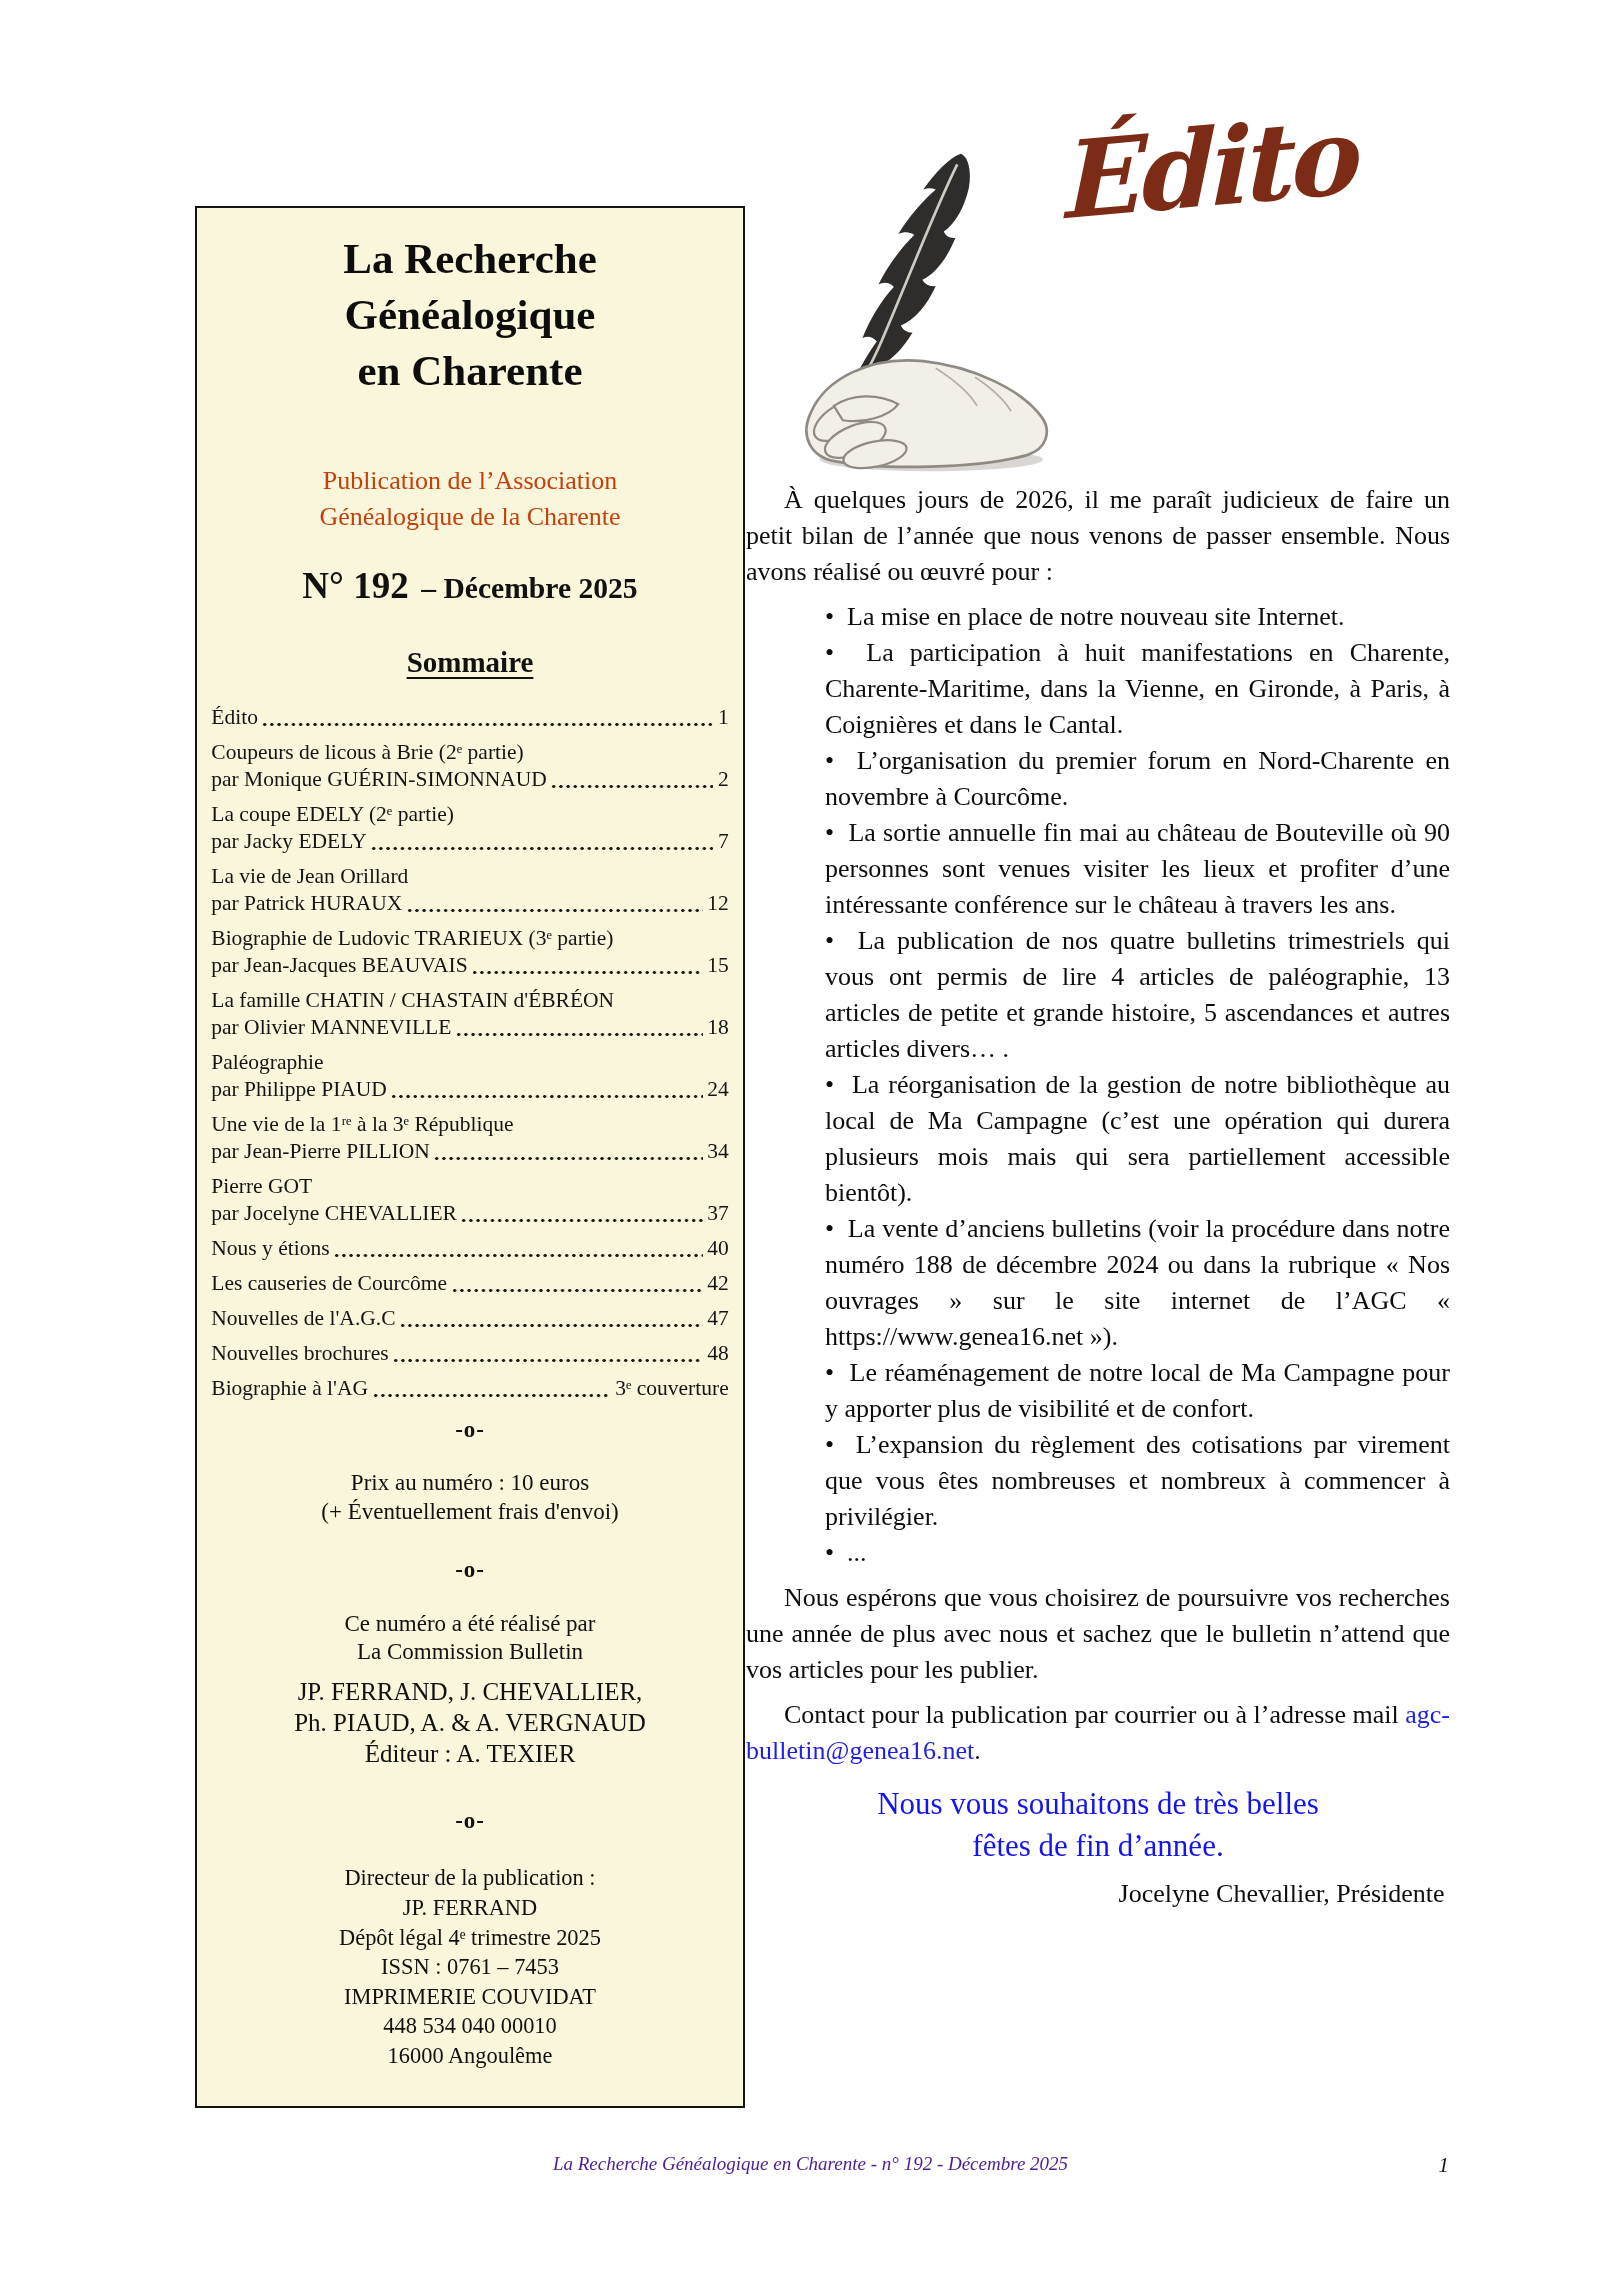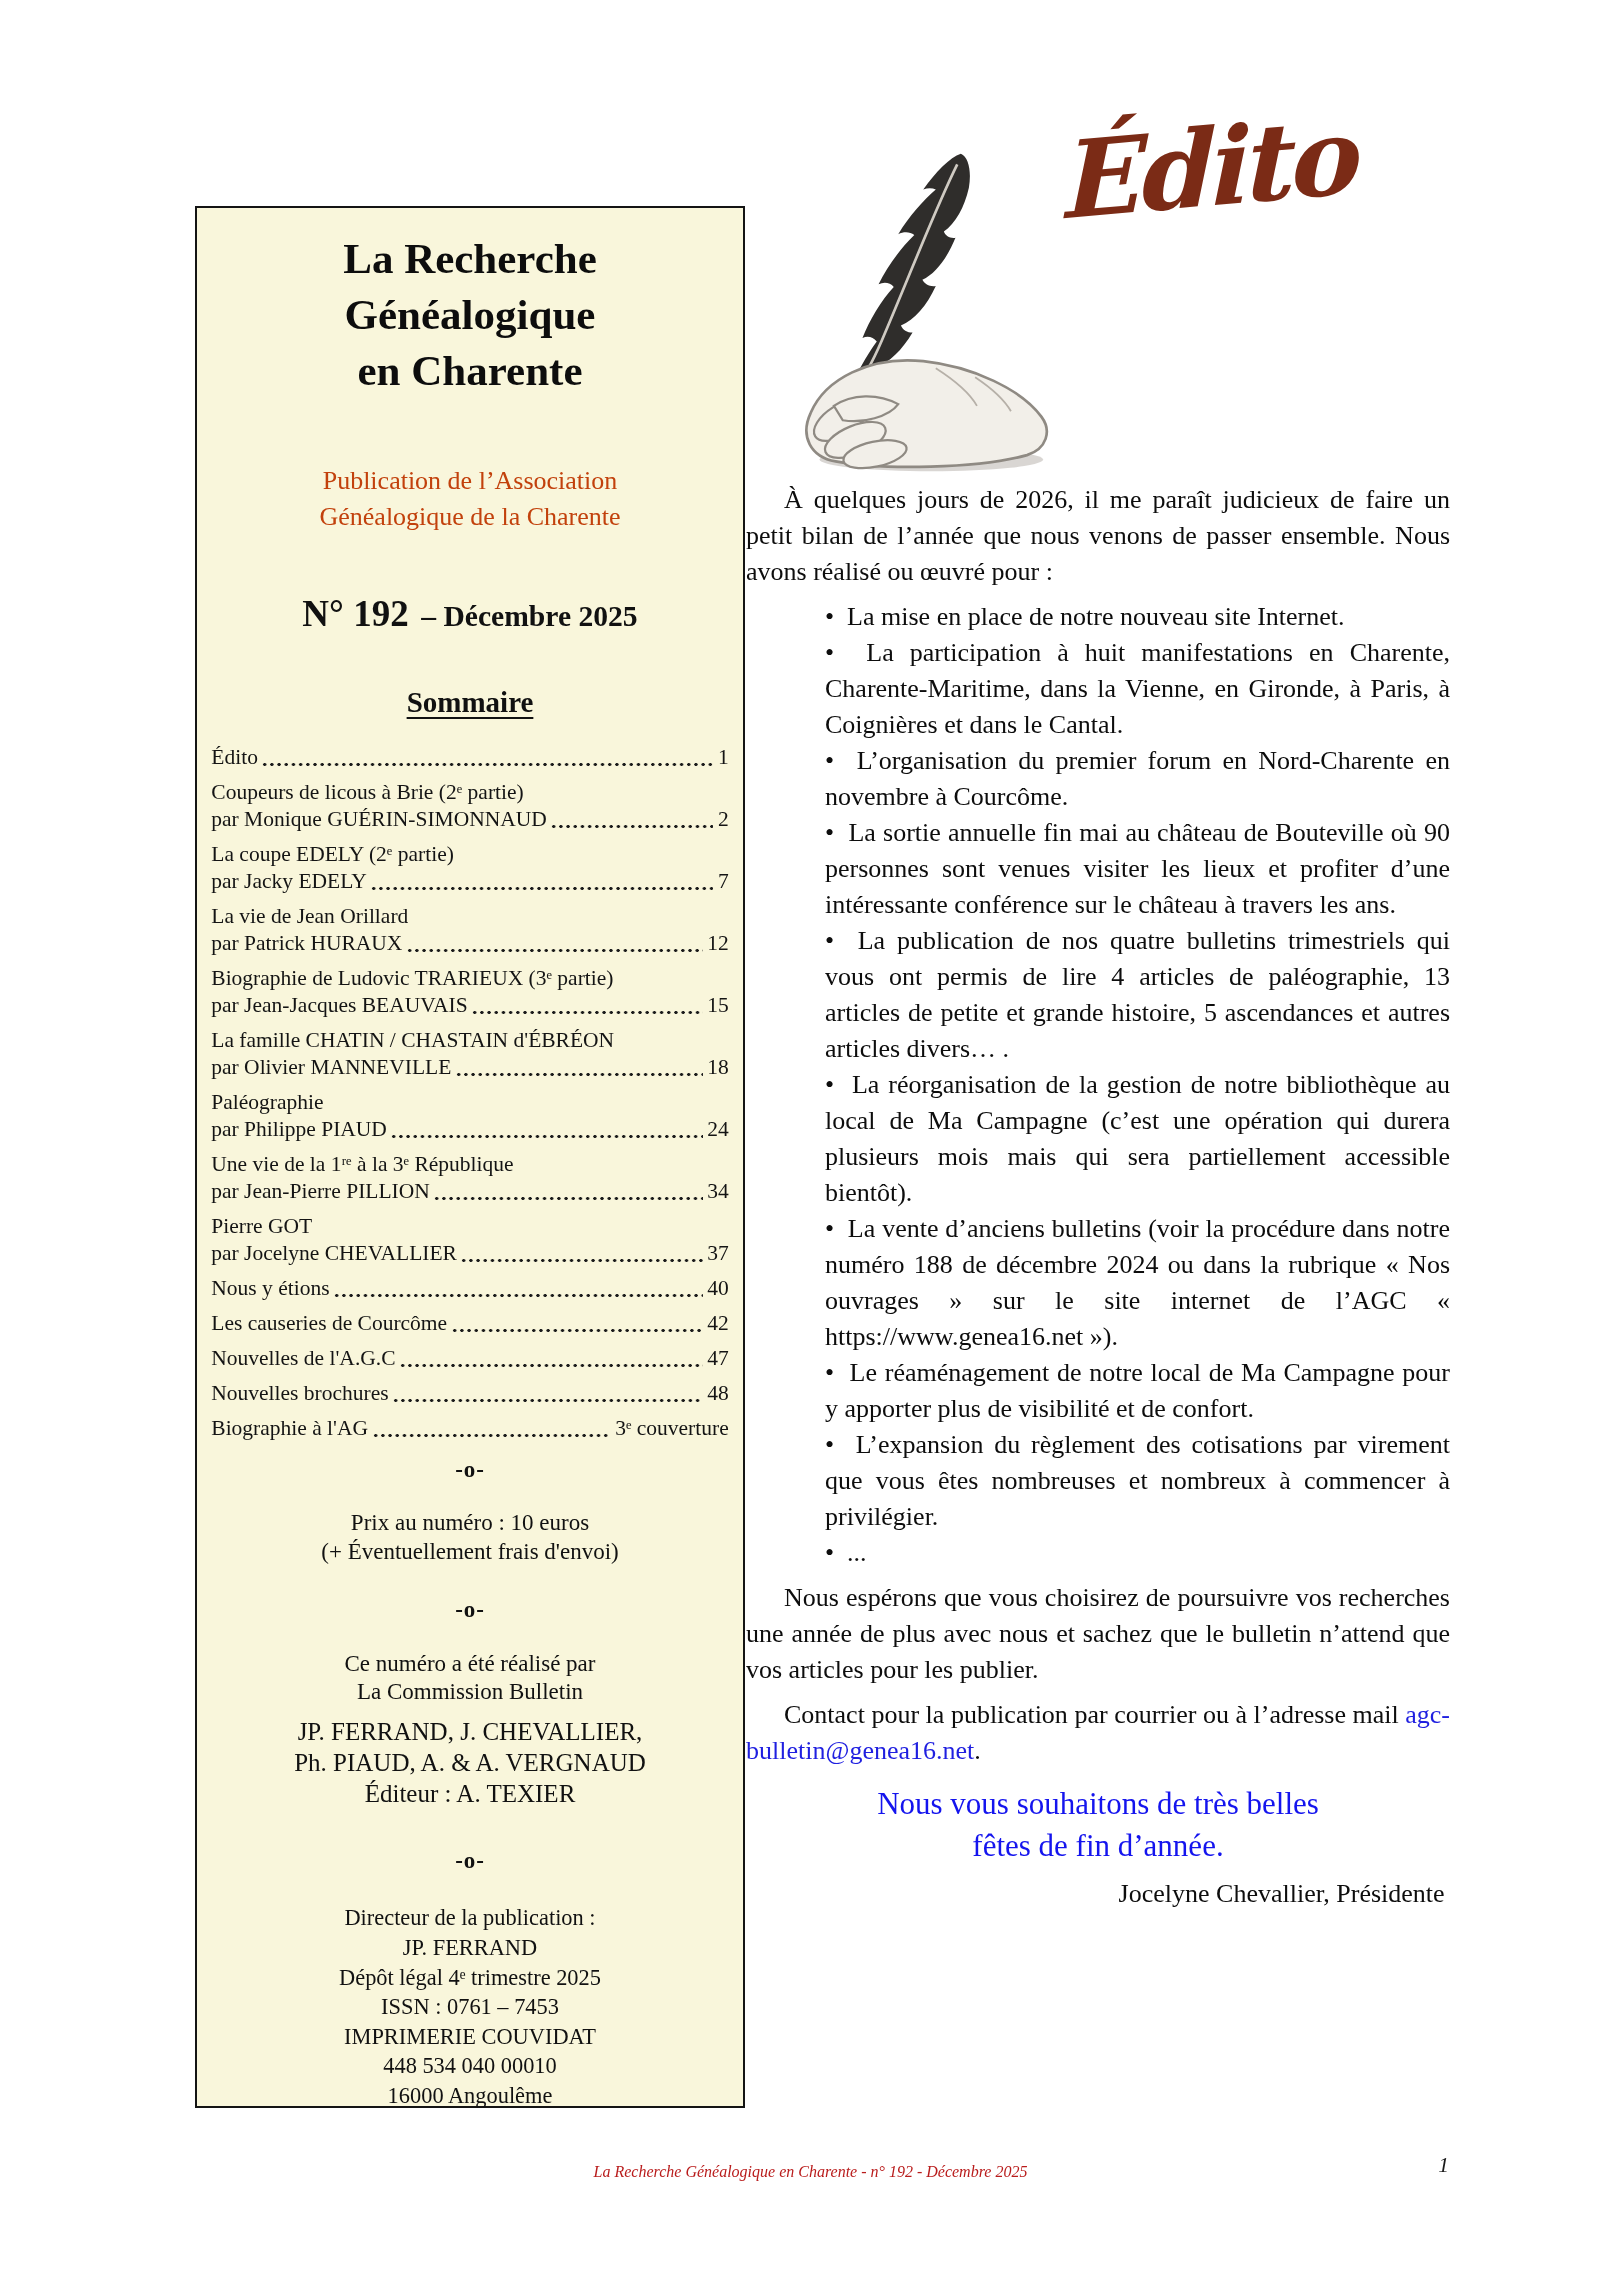--- a/index.html
+++ b/index.html
@@ -14,21 +14,21 @@
     box-sizing:border-box;background:#f9f6db;border:2.7px solid #141414;
     padding:21.5px 14.3px 9px 14.3px;text-align:center;
   }
   .cover-title{
     font-size:43px;font-weight:bold;line-height:56px;white-space:pre-line;margin:1.8px 0 0 0;
     letter-spacing:0px;color:#0d0d0d;
   }
   .cover-pub{
     margin-top:64px;font-size:26px;line-height:36px;white-space:pre-line;color:#c2410c;
   }
-  .issue-line{margin-top:50px;line-height:57px;}
+  .issue-line{margin-top:34px;line-height:33px;}
   .issue-number{font-size:37px;font-weight:bold;}
   .issue-date{font-size:29.6px;font-weight:bold;margin-left:9px;}
   .sommaire{
     margin-top:36px;font-size:29px;font-weight:bold;
     text-decoration:underline;text-underline-offset:5.4px;text-decoration-thickness:1.8px;
   }
   .toc{margin-top:25px;text-align:left;font-size:21.5px;color:#141414;}
   .toc-item{margin-bottom:8px;}
   .toc-title{line-height:27px;}
   .toc-line{display:flex;align-items:baseline;line-height:27px;}
@@ -67,21 +67,21 @@
   .mail-link{color:#1f1fe0;text-decoration:none;}
   .wishes{
     margin-top:14.3px;text-align:center;color:#1414ee;font-size:31px;line-height:42px;white-space:pre-line;
     text-indent:0;
   }
   .signature{margin-top:9px;text-align:right;font-size:26px;padding-right:5.4px;}
 
   
   .footer-line{
     position:absolute;left:0;top:2153px;width:1621px;text-align:center;
-    font-style:italic;font-size:16px;color:#b91c1c;margin-top:10px;
+    font-style:italic;font-size:19px;color:#4c1d95;
   }
   .footer-page{
     position:absolute;top:2153px;right:172px;font-style:italic;font-size:21.5px;color:#1a1a1a;
   }
 </style>
 </head>
 <body>
 
 <div class="page">
 

